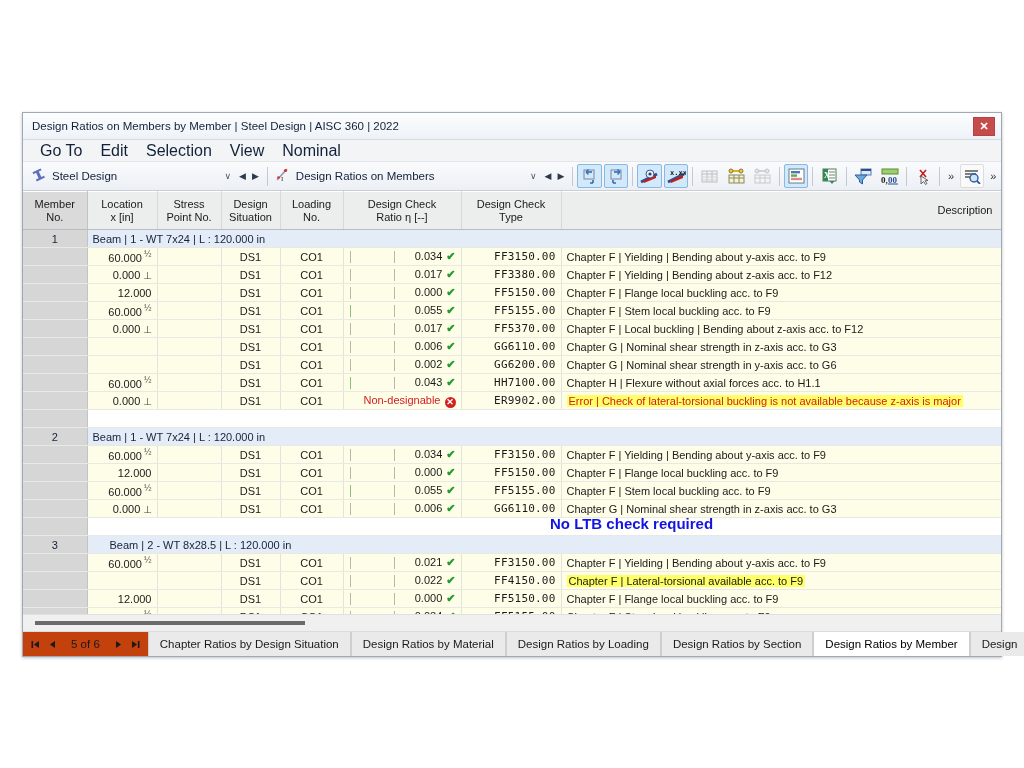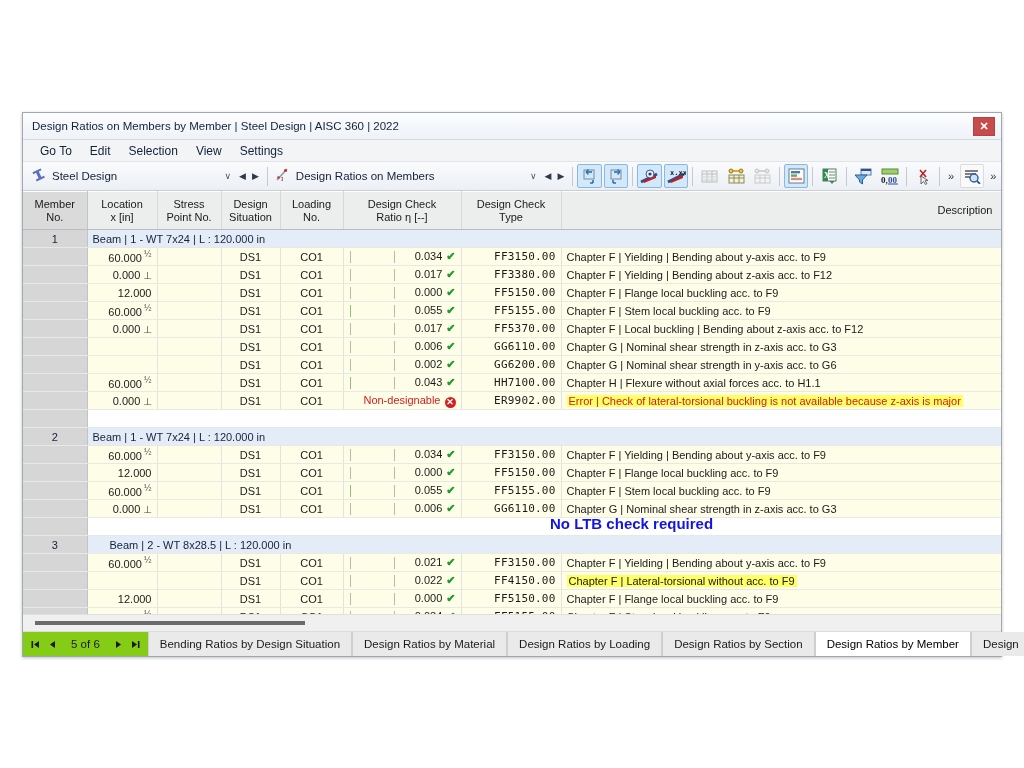--- a/index.html
+++ b/index.html
@@ -45,21 +45,21 @@
   
   .menubar {
     height: 22px;
     background: #f3f4f6;
     display: flex; align-items: center;
     padding-left: 8px;
     border-bottom: 1px solid #e2e4e8;
     flex: 0 0 auto;
   }
   .menubar .mi {
-    font-size: 12px; color: #12223a;
+    font-size: 16px; color: #12223a;
     padding: 2px 9px; cursor: default;
   }
   
   .toolbar {
     height: 29px;
     background: linear-gradient(#fafbfd, #eceff4);
     border-bottom: 1px solid #c9ced6;
     display: flex; align-items: center;
     flex: 0 0 auto;
     padding-left: 4px;
@@ -161,21 +161,21 @@
     height: 17px; background: #f0f0f0;
     border-top: 1px solid #e0e0e0;
     display: flex; align-items: center; padding: 0 12px;
     flex: 0 0 auto;
   }
   .hscroll .thumb {
     height: 4px; background: #6b6b6b; width: 270px; border-radius: 0;
   }
   
   .tabbar {
-    height: 25px; background: #84cc16;
+    height: 25px; background: #c2410c;
     display: flex; align-items: stretch;
     flex: 0 0 auto; border-top: 1px solid #dcdcdc;
   }
   .navgrp { display: flex; align-items: center; padding: 0 4px; }
   .navbtn {
     width: 17px; height: 22px; display: flex; align-items: center; justify-content: center;
     font-size: 9px; color: #1a1a1a; cursor: pointer;
   }
   .pagelbl { font-size: 11.5px; color: #1a1a1a; padding: 0 10px; white-space: nowrap; }
   .tab {
@@ -195,21 +195,21 @@
     <span class="title">Design Ratios on Members by Member | Steel Design | AISC 360 | 2022</span>
     <span class="spacer"></span>
     <div class="close-btn">✕</div>
   </div>
 
   <div class="menubar">
     <div class="mi">Go To</div>
     <div class="mi">Edit</div>
     <div class="mi">Selection</div>
     <div class="mi">View</div>
-    <div class="mi">Settings</div>
+    <div class="mi">Nominal</div>
   </div>
 
   <div class="toolbar">
 
     <div class="combo" style="width:242px;">
       <span>
         <svg width="15" height="15" viewBox="0 0 15 15">
           <path d="M3 3 L12 3 L12 5 L9 5 L9 11 L12 11 L12 13 L3 13 L3 11 L6 11 L6 5 L3 5 Z" fill="#5a6fc0" transform="rotate(-25 7.5 7.5)"></path>
         </svg>
       </span>
@@ -579,21 +579,21 @@
             <td class="c-desc">Chapter F | Yielding | Bending about y-axis acc. to F9</td>
           </tr>
           <tr class="datarow">
             <td class="c-mem rowhdr"></td>
             <td class="c-loc"></td>
             <td class="c-sp"></td>
             <td class="c-ds">DS1</td>
             <td class="c-ld">CO1</td>
             <td class="c-ratio"><span class="tickA"></span><span class="tickB"></span><span class="ratioval">0.022</span><span class="ok">✔</span></td>
             <td class="c-type">FF4150.00</td>
-            <td class="c-desc"><span class="hl">Chapter F | Lateral-torsional without acc. to F9</span></td>
+            <td class="c-desc"><span class="hl">Chapter F | Lateral-torsional available acc. to F9</span></td>
           </tr>
           <tr class="datarow">
             <td class="c-mem rowhdr"></td>
             <td class="c-loc">12.000</td>
             <td class="c-sp"></td>
             <td class="c-ds">DS1</td>
             <td class="c-ld">CO1</td>
             <td class="c-ratio"><span class="tickA"></span><span class="tickB"></span><span class="ratioval">0.000</span><span class="ok">✔</span></td>
             <td class="c-type">FF5150.00</td>
             <td class="c-desc">Chapter F | Flange local buckling acc. to F9</td>
@@ -638,21 +638,21 @@
       </div>
       <div class="navbtn">
         <svg width="9" height="9" viewBox="0 0 9 9">
             <path d="M1 1 L1 8 L6 4.5 Z" fill="#1a1a1a"></path>
             <rect x="6.9" y="1" width="1.6" height="7" fill="#1a1a1a"></rect>
           </svg>
       </div>
     </div>
     <div id="tabs" style="display:flex;align-items:stretch;">
         <div class="tab">
-          <span>Bending Ratios by Design Situation</span>
+          <span>Chapter Ratios by Design Situation</span>
         </div>
         <div class="tab">
           <span>Design Ratios by Material</span>
         </div>
         <div class="tab">
           <span>Design Ratios by Loading</span>
         </div>
         <div class="tab">
           <span>Design Ratios by Section</span>
         </div>

